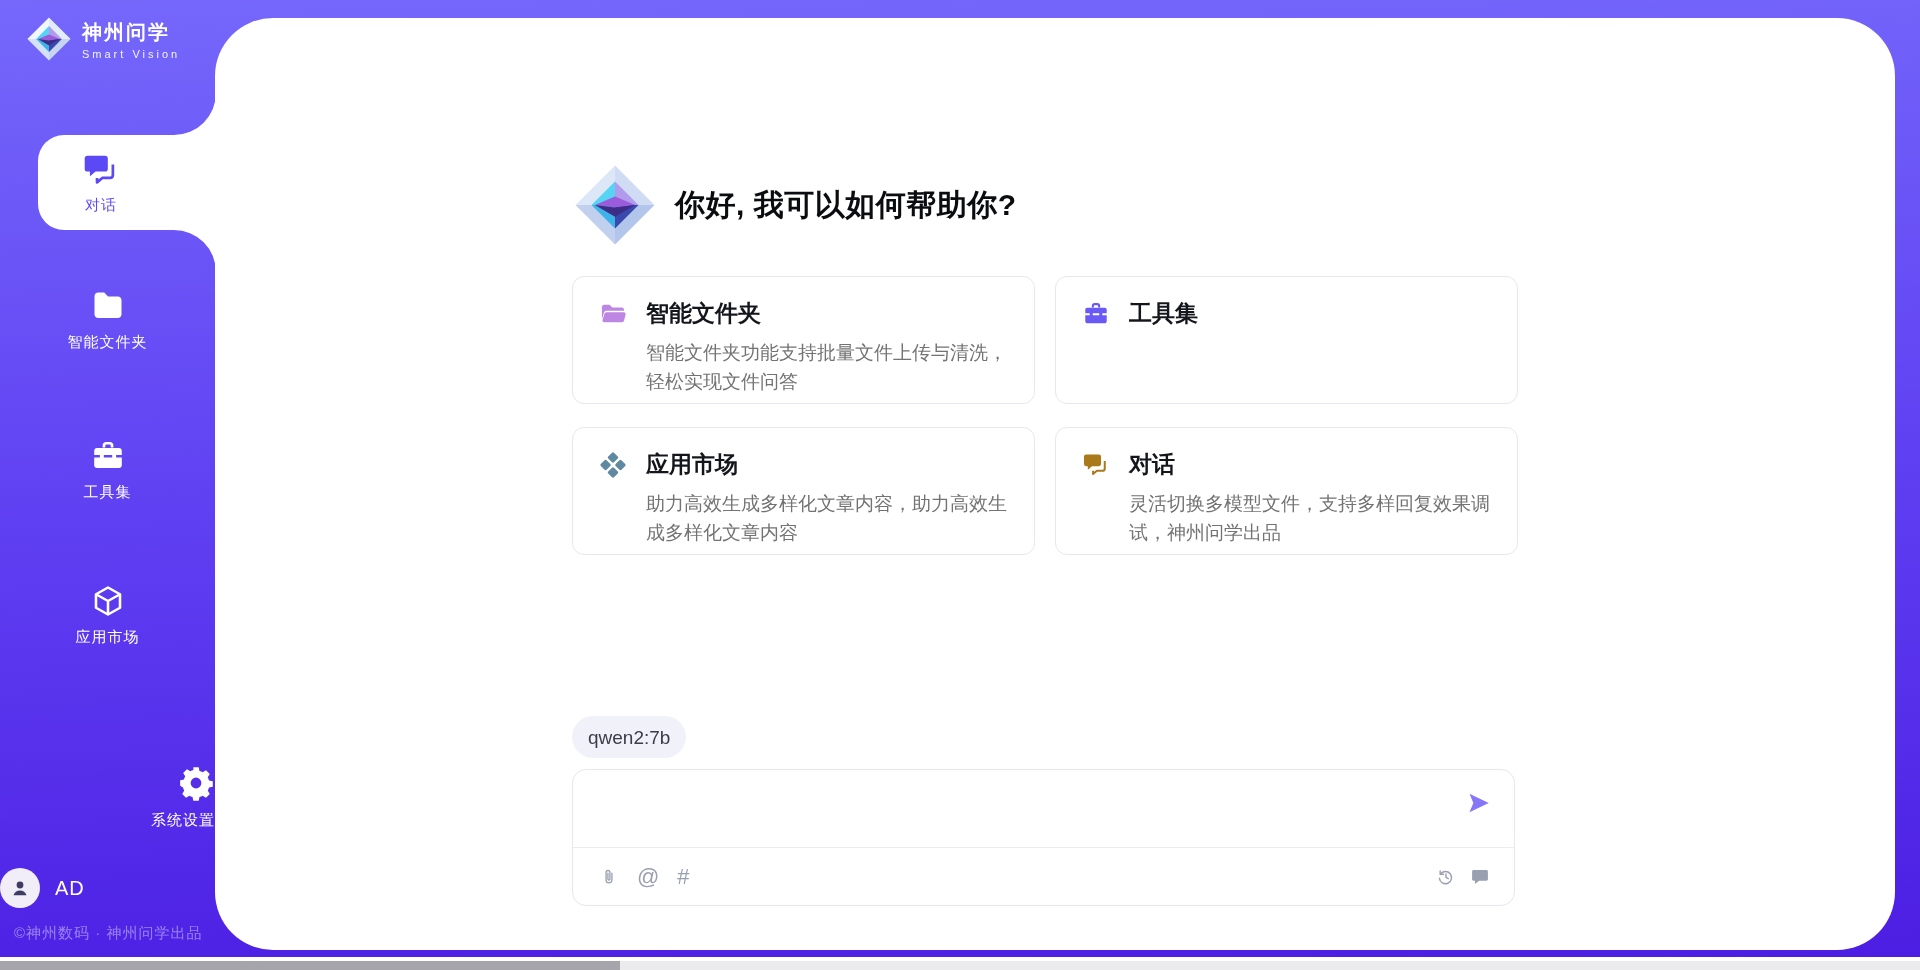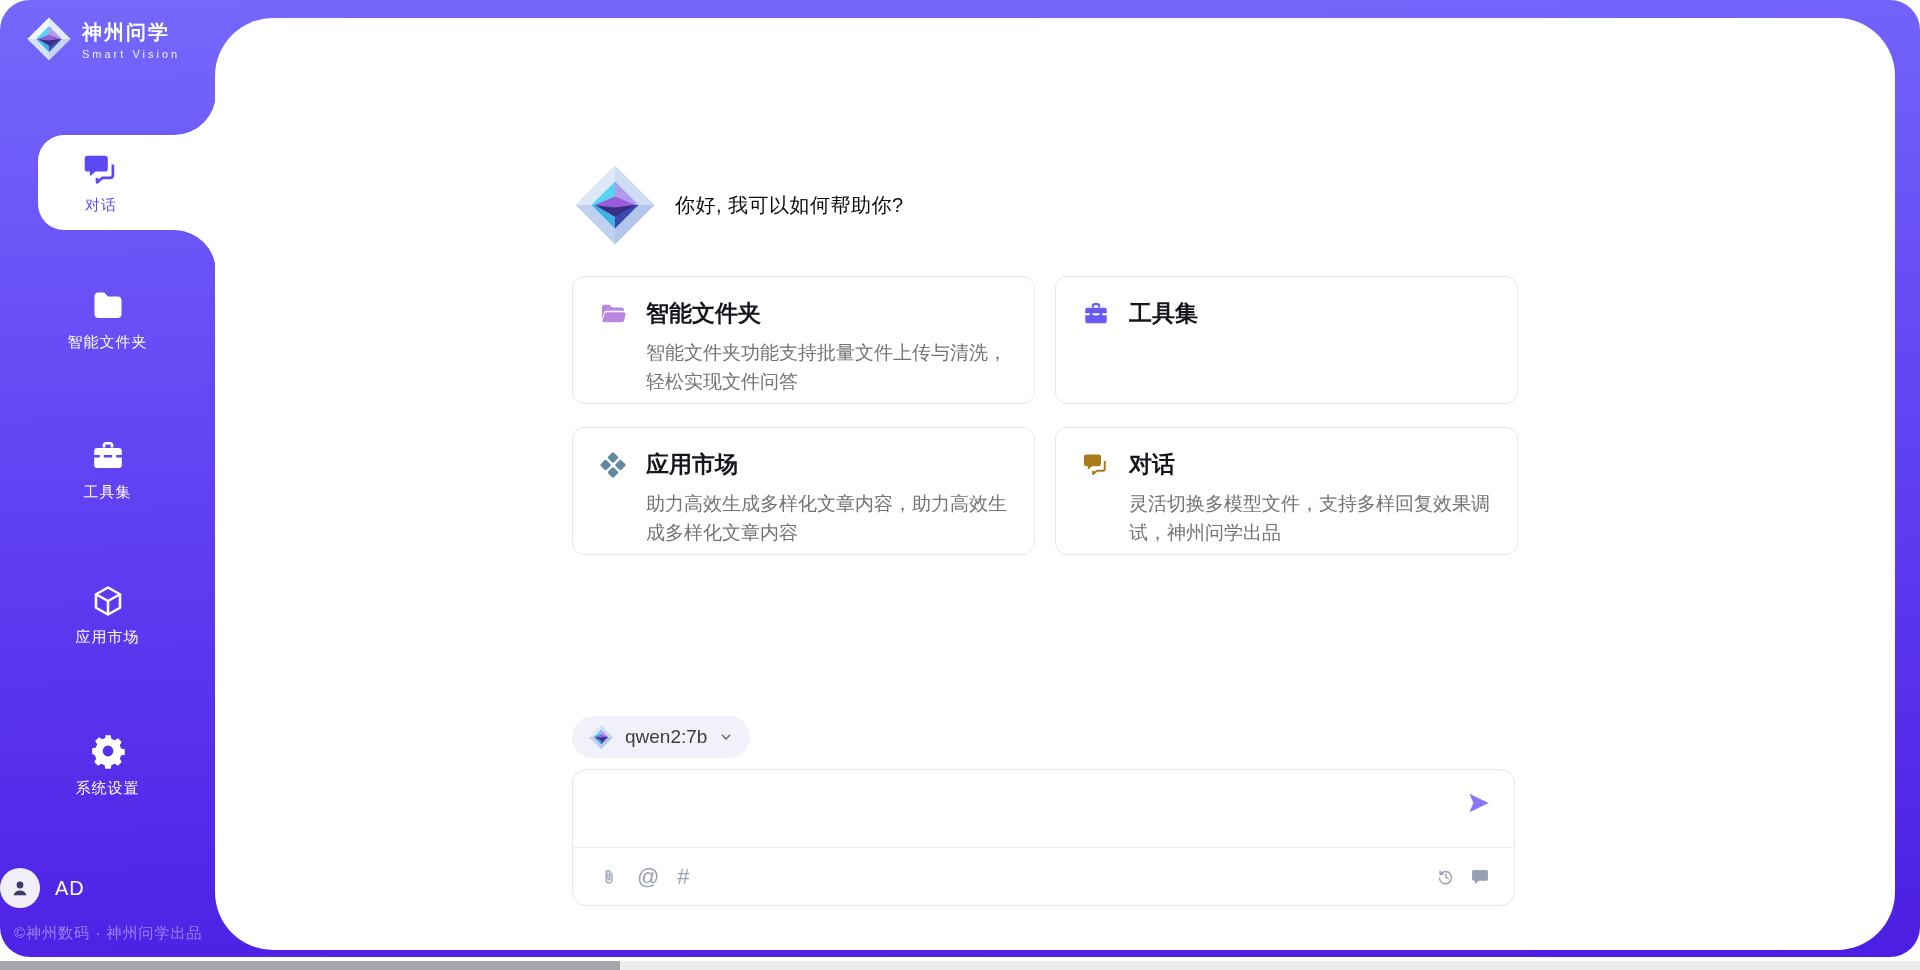--- a/index.html
+++ b/index.html
@@ -4,21 +4,20 @@
 <style>
   * { margin:0; padding:0; box-sizing:border-box; }
   html,body { width:1920px; height:970px; }
   body {
     position:relative; overflow:hidden; background:#ffffff;
     font-family:"Liberation Sans","DejaVu Sans",sans-serif;
   }
   .app {
     position:absolute; left:0; top:0; right:0; bottom:13px;
     background:linear-gradient(178deg,#7568fb 0%,#5f3ff2 52%,#4c1ee3 100%);
-    border-radius:30px;
   }
   
   .scroll-track { position:absolute; left:0; right:0; bottom:0; height:9px; background:#ebebee; }
   .scroll-thumb { position:absolute; left:0; top:0; width:620px; height:9px; background:#a5a5ab; }
 
   
   .main {
     position:absolute; left:215px; top:18px; width:1680px; height:932px;
     background:#fff; border-radius:58px;
   }
@@ -39,35 +38,35 @@
   .fillet { position:absolute; left:174px; width:42px; height:42px; }
   .fillet.top { top:93px; } .fillet.bottom { top:230px; }
 
   .nav-item {
     position:absolute; left:0; width:215px;
     display:flex; flex-direction:column; align-items:center; gap:9px;
     color:#fff; cursor:pointer;
   }
   .nav-label { font-size:15px; letter-spacing:1px; }
   .nav-folder { top:288px; } .nav-tools { top:438px; }
-  .nav-market { top:583px; } .nav-settings { top:732px; }
+  .nav-market { top:583px; } .nav-settings { top:764px;align-items:flex-end; }
 
   .side-user {
     position:absolute; left:0; top:868px; width:200px;
     display:flex; align-items:center; gap:15px; cursor:pointer;
   }
   .avatar { width:40px; height:40px; border-radius:50%; background:#f2eef8;
             display:flex; align-items:center; justify-content:center; }
   .user-name { color:#fff; font-size:20px; letter-spacing:1px; }
   .side-footer { position:absolute; left:14px; top:924px; font-size:15px;
                  color:rgba(255,255,255,.42); letter-spacing:1px; }
 
   
   .greeting { position:absolute; left:358px; top:145px; display:flex; align-items:center; gap:18px; }
-  .greeting-title { font-size:20px; font-weight:normal; color:#0b0c10; letter-spacing:.5px; }
+  .greeting-title { font-size:30px; font-weight:bold; color:#0b0c10; letter-spacing:.5px; }
 
   
   .cards {
     position:absolute; left:357px; top:258px;
     display:grid; grid-template-columns:463px 463px; gap:23px 20px;
   }
   .card {
     height:128px; background:#fff; border:1px solid #e7e8ef; border-radius:12px;
     padding:21px 18px 0 26px; cursor:pointer;
   }
@@ -75,21 +74,21 @@
   .card-title { font-size:23px; font-weight:bold; color:#14161c; }
   .card-desc { margin:9px 0 0 47px; font-size:19px; line-height:29px; color:#737373; }
   .ci { width:28px; height:28px; flex:0 0 28px; }
   .ci-folder { color:#bd86e2; } .ci-tools { color:#6a5af5; }
   .ci-grid { color:#5f89a0; } .ci-chat { color:#a9791a; }
 
   
   .model-pill {
     position:absolute; left:357px; top:698px; height:42px;
     display:inline-flex; align-items:center; gap:11px; padding:0 16px;
-    background:#f1f2f9; border-radius:21px; cursor:pointer;
+    background:#f1f2f9; border-radius:21px; cursor:pointer;flex-direction:column;
   }
   .model-value { font-size:19px; color:#383d47; }
 
   
   .composer {
     position:absolute; left:357px; top:751px; width:943px; height:137px;
     background:#fff; border:1px solid #e6e7ef; border-radius:14px;
   }
   .composer textarea {
     position:absolute; left:26px; top:16px; width:840px; height:54px;

